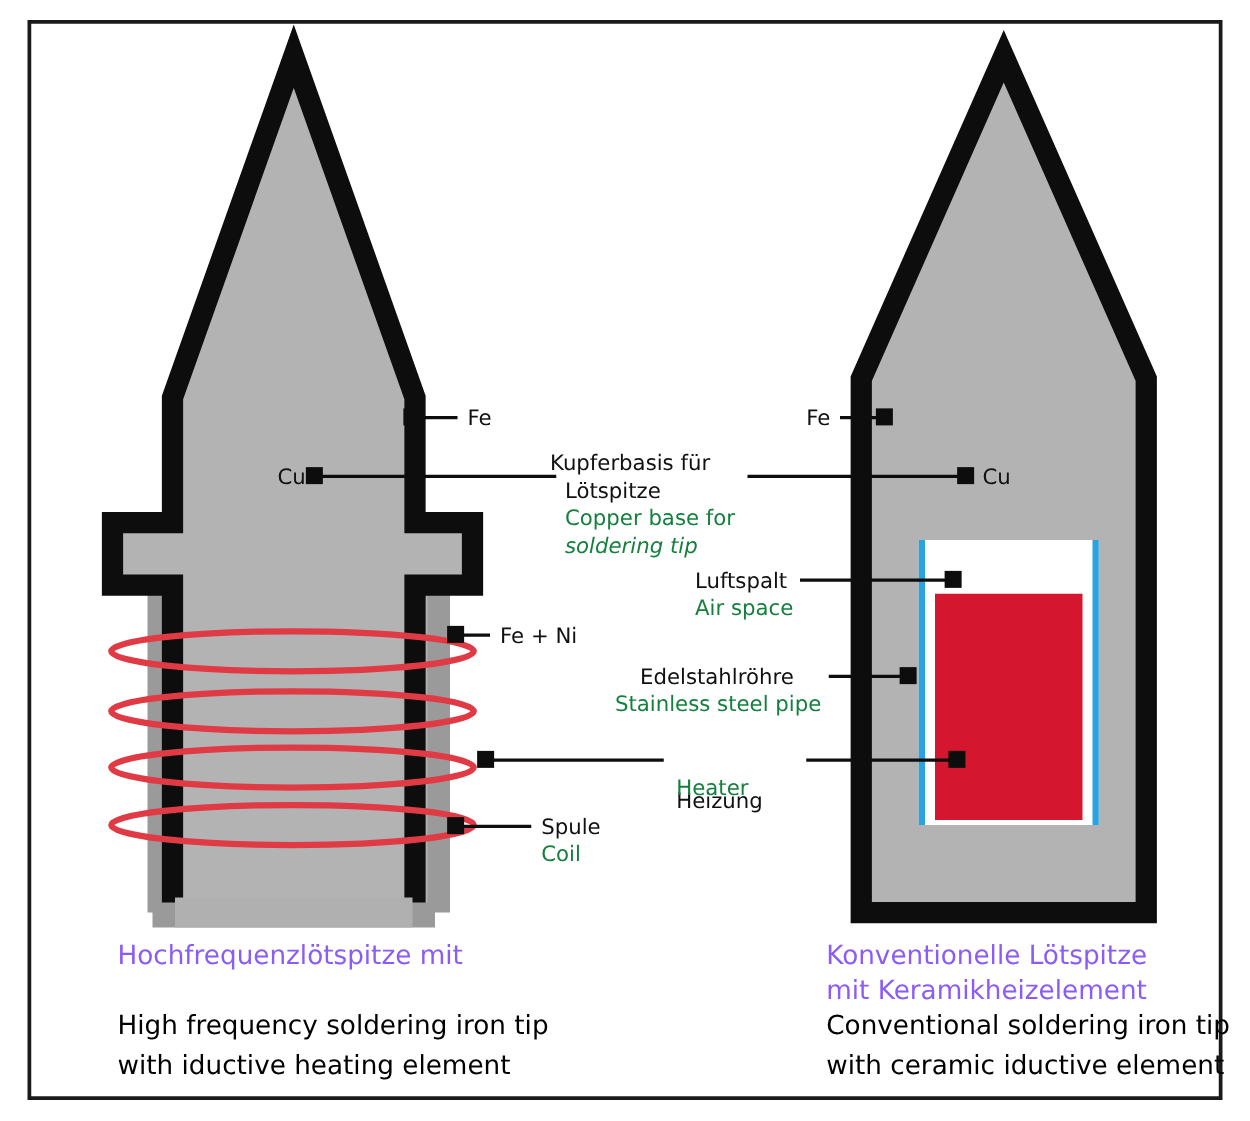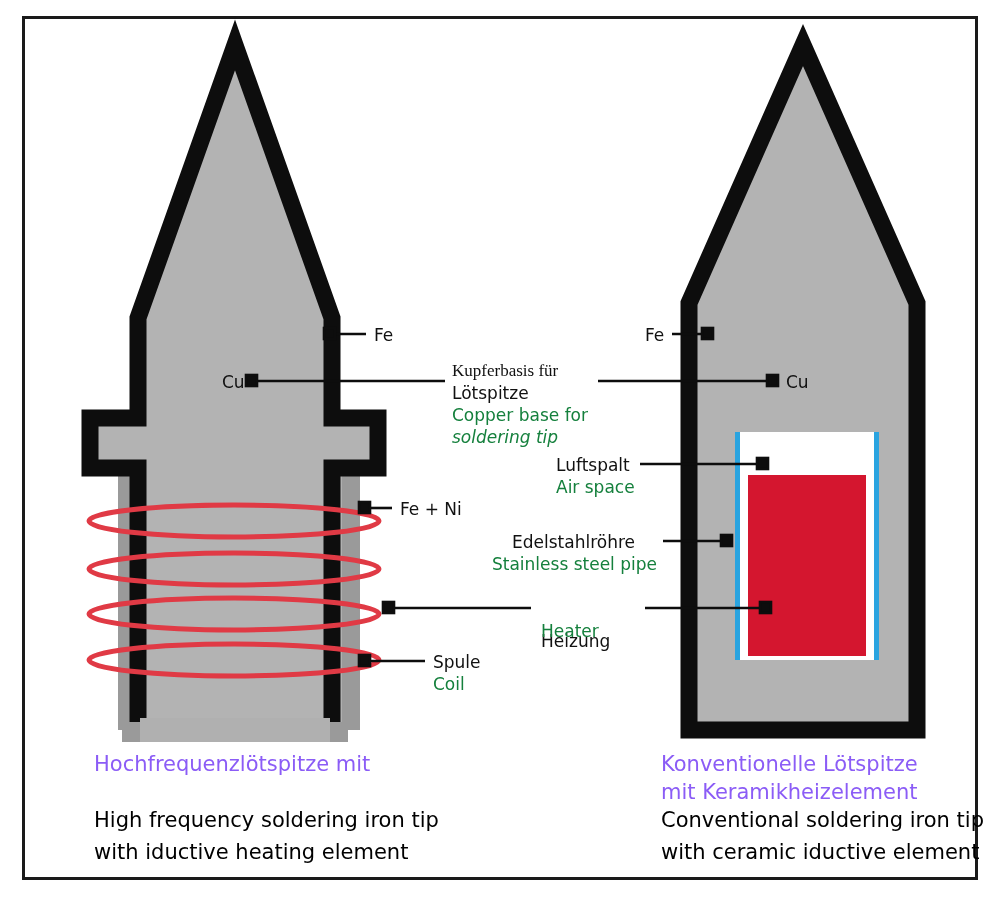--- a/index.html
+++ b/index.html
@@ -143,21 +143,21 @@
       <rect x="721" y="535" width="11" height="11"></rect>
     </g>
   </svg>
 
   <div class="lbl" style="left:374px; top:324px;">Fe</div>
   <div class="lbl" style="left:645px; top:324px;">Fe</div>
 
   <div class="lbl" style="left:222px; top:371px;">Cu</div>
   <div class="lbl" style="left:786px; top:371px;">Cu</div>
 
-  <div class="lbl" style="left:452px; top:360px;font-family:Liberation Serif, serif;">Kupferbasis für</div>
+  <div class="lbl" style="left:440px; top:360px;">Kupferbasis für</div>
   <div class="lbl" style="left:452px; top:382px;">Lötspitze</div>
   <div class="lbl en" style="left:452px; top:404px;">Copper base for</div>
   <div class="lbl en" style="left:452px; top:426px;font-style:italic;">soldering tip</div>
 
   <div class="lbl" style="left:400px; top:498px;">Fe + Ni</div>
 
   <div class="lbl" style="left:433px; top:651px;">Spule</div>
   <div class="lbl en" style="left:433px; top:673px;">Coil</div>
 
   <div class="lbl" style="left:541px; top:598px;margin-top:32px;">Heizung</div>

